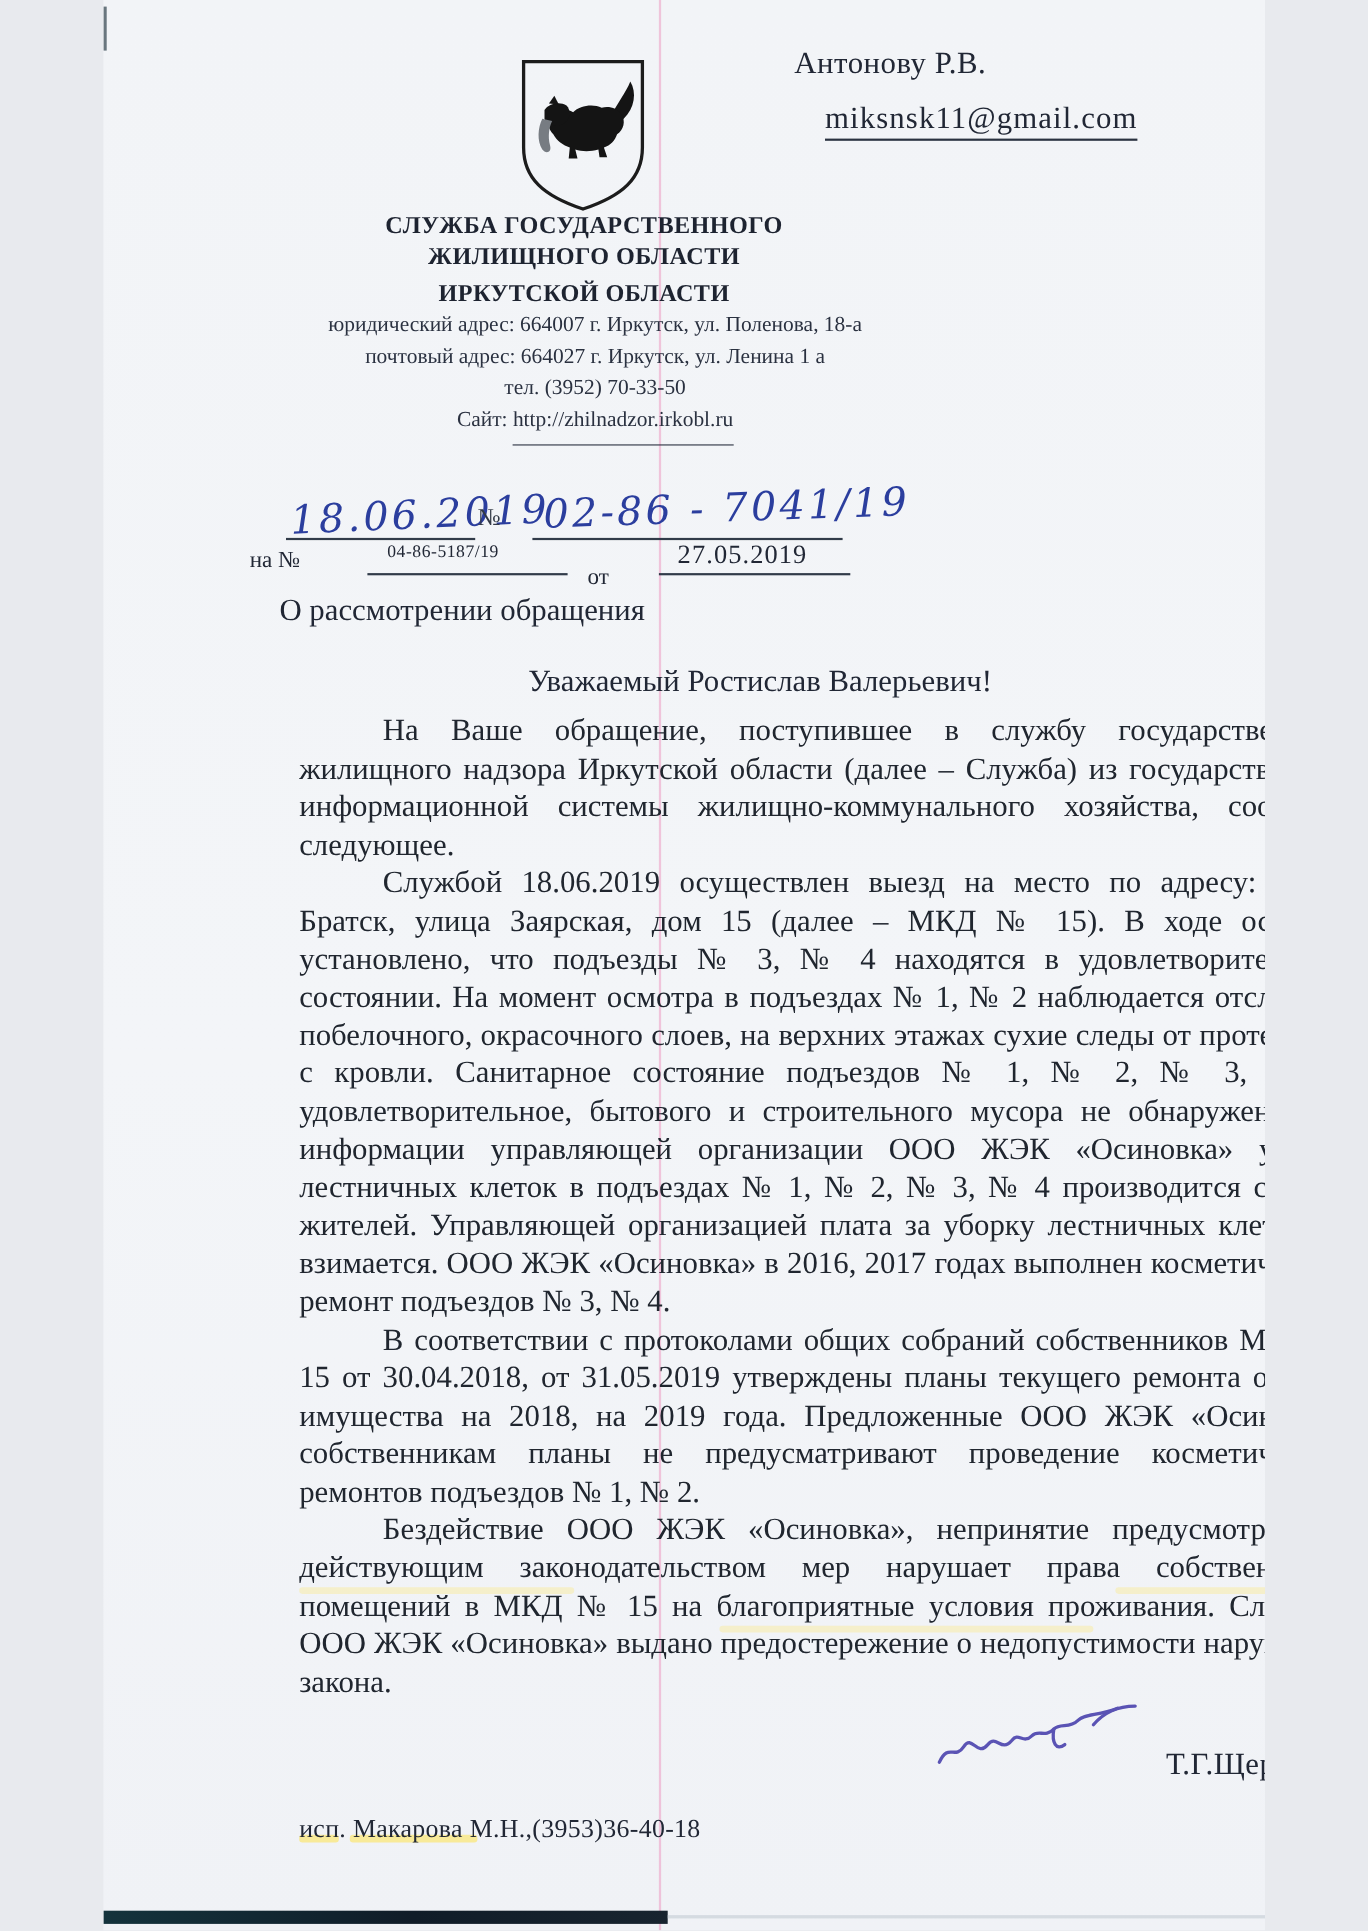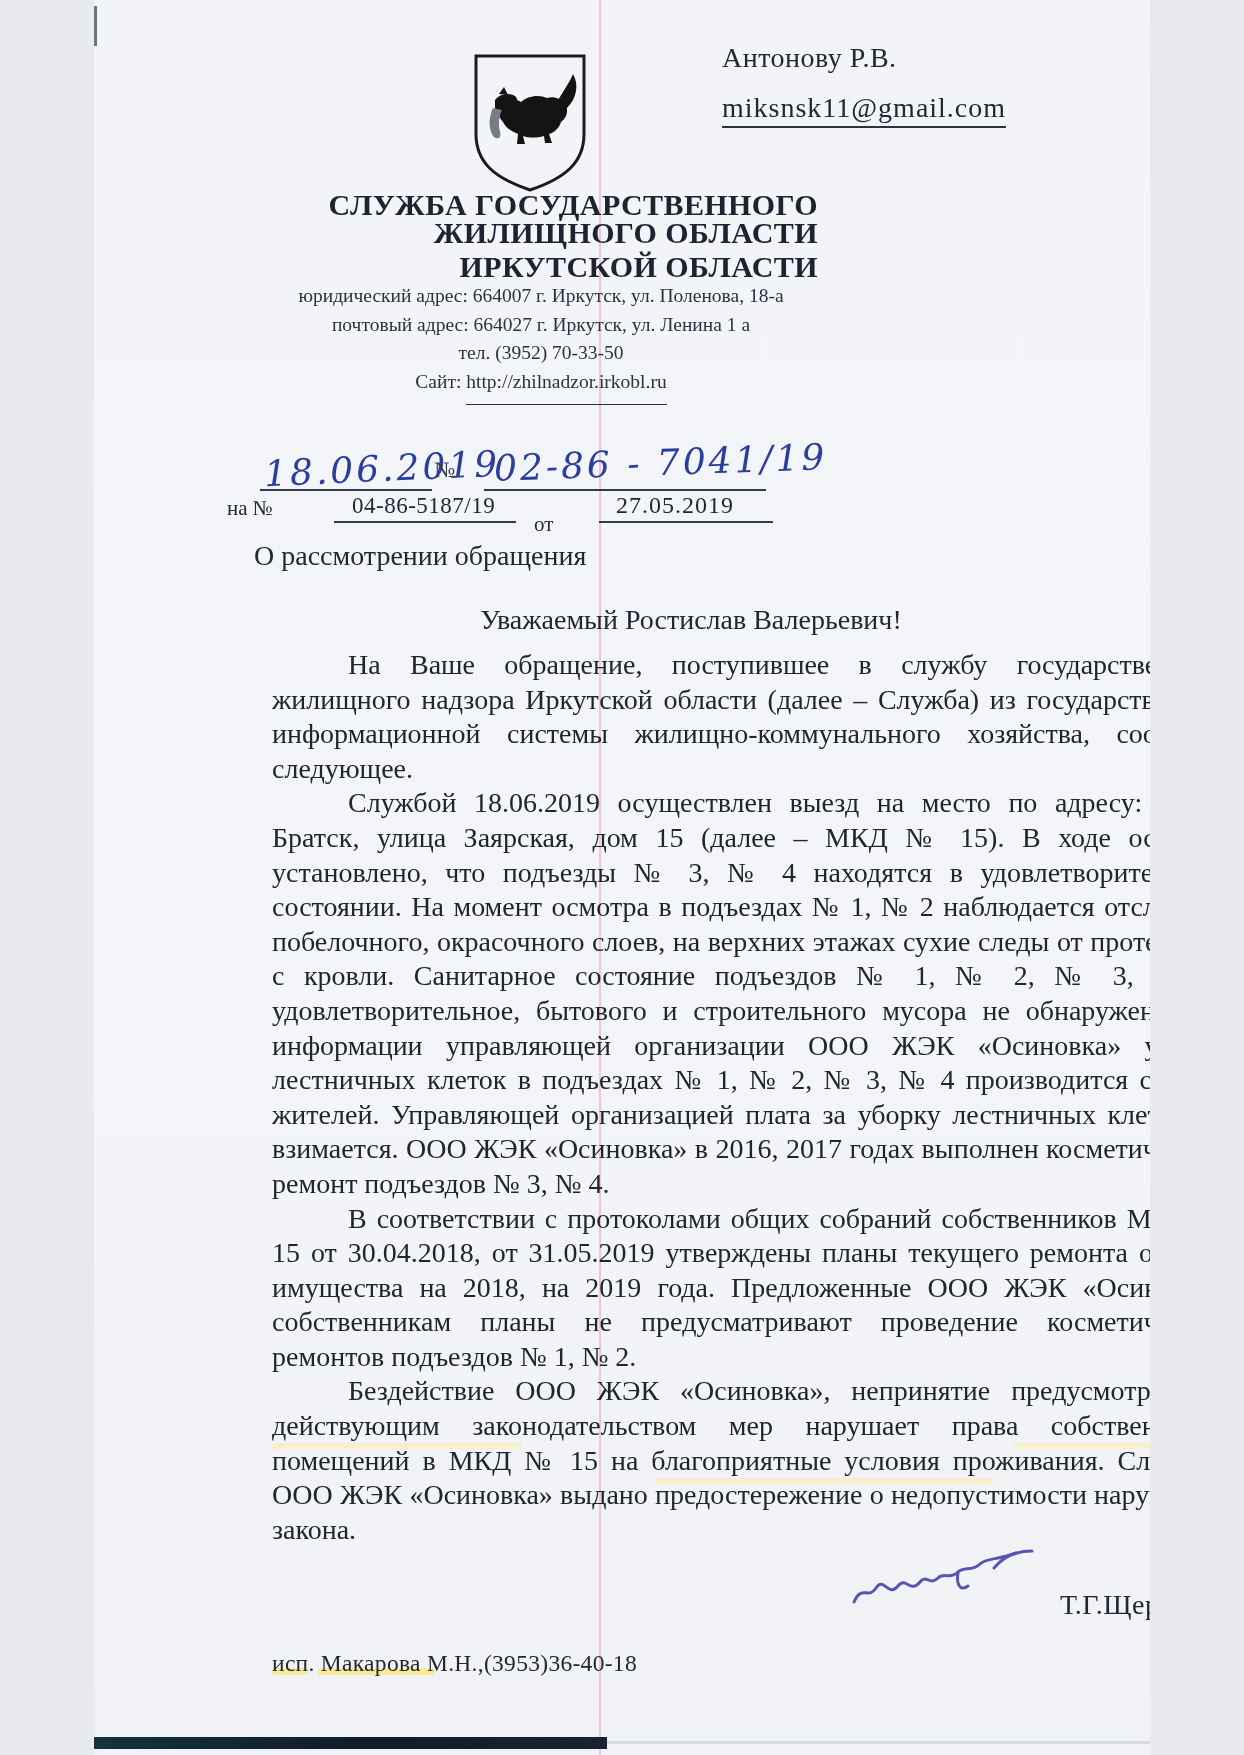--- a/index.html
+++ b/index.html
@@ -18,41 +18,41 @@
   .right-edge{left:1237px;top:0;width:4px;height:1755px;
     background:linear-gradient(180deg,rgba(151,163,176,.45),rgba(92,107,122,.78));}
   .bottom-bar{left:0;top:1737px;width:513px;height:12px;
     background:linear-gradient(90deg,#14333c 0%,#101c28 55%,#18242f 100%);}
   .bottom-faint{left:513px;top:1741px;width:731px;height:3px;background:#c9d1d9;opacity:.7;}
   .left-speck{left:0;top:6px;width:3px;height:40px;background:#46565f;opacity:.8;}
   .hl{background:rgba(255,225,60,.5);height:7px;border-radius:3px;}
   .hl-faint{background:rgba(255,230,90,.28);height:6px;border-radius:3px;}
   
   .recipient-name{left:628px;top:42px;font-size:28px;letter-spacing:.5px;}
-  .recipient-email{left:628px;top:92px;font-size:28px;letter-spacing:1px;
+  .recipient-email{left:656px;top:92px;font-size:28px;letter-spacing:1px;
     border-bottom:2px solid #2a3240;padding-bottom:2px;}
-  .org-block{left:150px;top:191px;width:574px;text-align:right;font-weight:bold;
-    font-size:30px;line-height:28px;letter-spacing:.4px;color:#1d2330;}
+  .org-block{left:150px;top:191px;width:574px;text-align:center;font-weight:bold;
+    font-size:22px;line-height:28px;letter-spacing:.4px;color:#1d2330;}
   .org-line3{margin-top:6px;}
   .addr-block{left:160px;top:282px;width:574px;text-align:center;
     font-size:19.5px;line-height:28.5px;color:#2a3140;}
   .url-underline{border-bottom:1.5px solid #2a3140;padding-bottom:12px;}
   
   .handwriting{font-family:"DejaVu Serif", serif;font-style:italic;color:#2b3e9e;
     font-size:36px;letter-spacing:3px;white-space:nowrap;}
   .hw-date{left:170px;top:448px;transform:rotate(-2.5deg);}
   .hw-num{left:400px;top:442px;transform:rotate(-2deg);}
   .num-sign{left:340px;top:457px;font-size:22px;color:#333a46;}
   .rule{height:2px;background:#313b49;}
   .ul-1a{left:166px;top:489px;width:172px;}
   .ul-1b{left:390px;top:489px;width:282px;}
   .ul-2a{left:240px;top:521px;width:182px;}
   .ul-2b{left:505px;top:521px;width:174px;}
   .reply-label{left:133px;top:496px;font-size:21px;}
-  .reply-number{left:258px;top:493px;font-size:23px;letter-spacing:.5px;}
+  .reply-number{left:258px;top:493px;font-size:16px;letter-spacing:.5px;}
   .from-label{left:440px;top:512px;font-size:21px;}
   .reply-date{left:522px;top:492px;font-size:24px;letter-spacing:1px;}
   .subject{left:160px;top:540px;font-size:28px;}
   .salutation{left:120px;top:604px;width:954px;text-align:center;font-size:28px;}
   
   .body-text{left:178px;top:648px;width:954px;font-size:28px;line-height:34.6px;
     text-align:justify;color:#20262f;}
   .body-text p{margin:0;text-indent:76px;}
   
   .sig-position{left:178px;top:1563px;font-size:28px;line-height:34px;}

